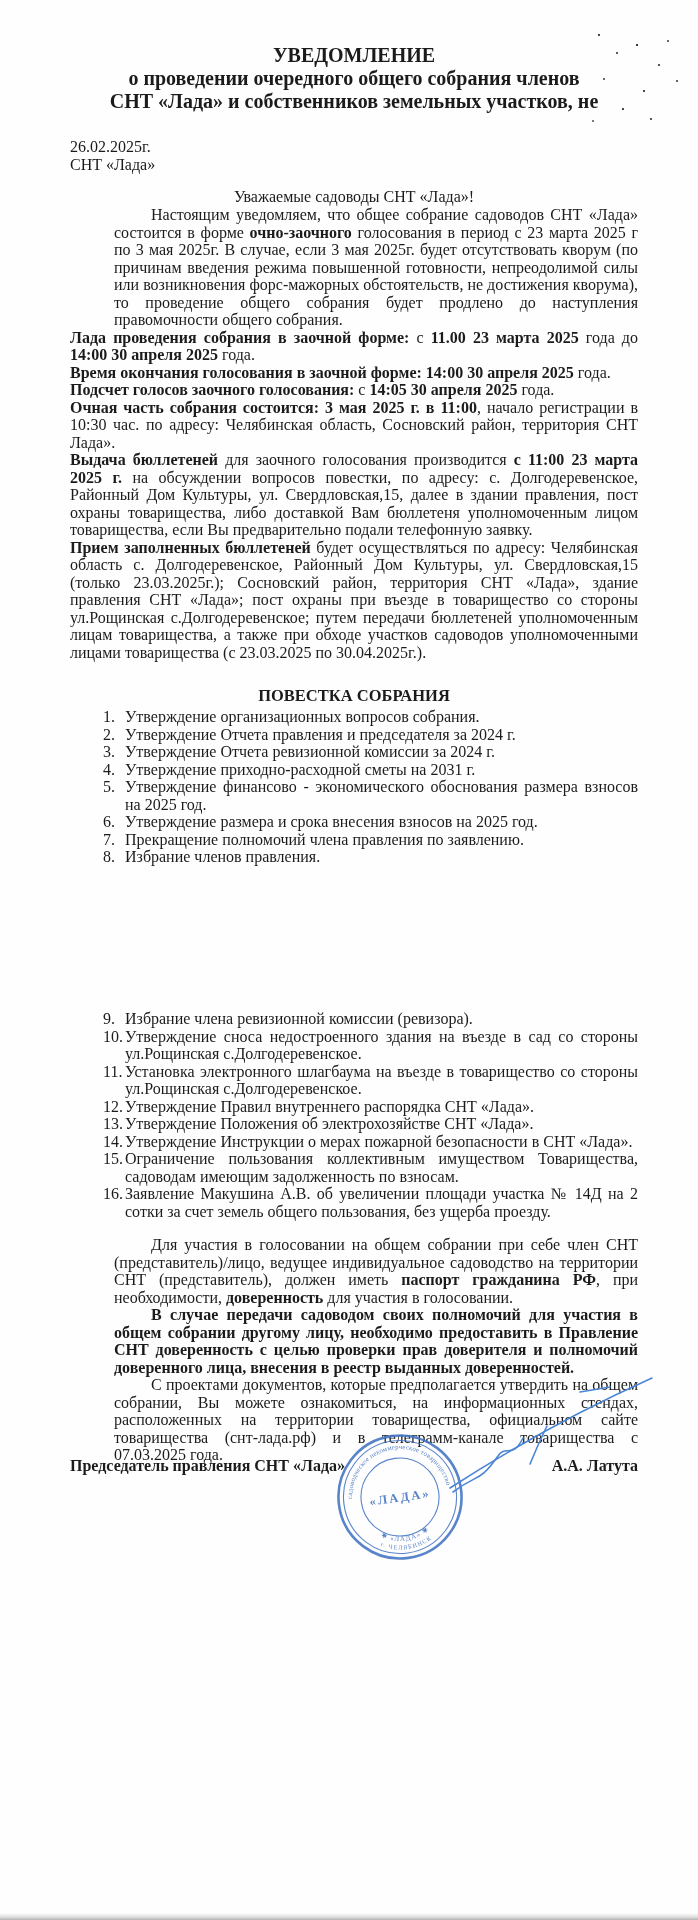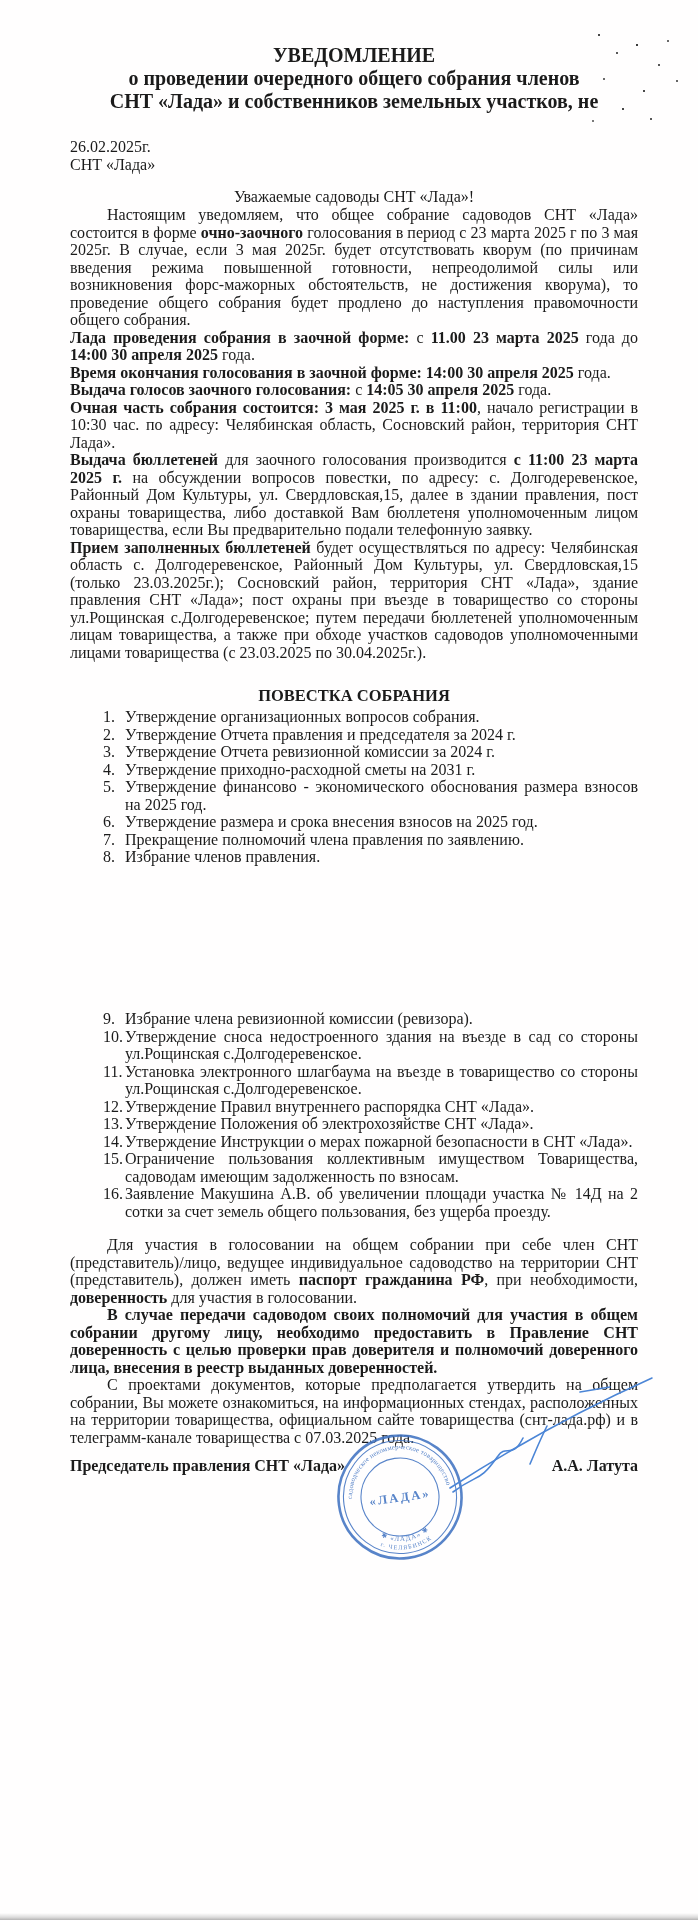--- a/index.html
+++ b/index.html
@@ -12,21 +12,21 @@
   .sec-head{top:44px;}
   .sec-body{top:206px;}
   .sec-agenda1{top:686px;}
   .sec-agenda2{top:1010px;}
 
   .title{ text-align:center;font-weight:bold;font-size:20px;line-height:23px;}
   .meta{display:flex;justify-content:space-between;margin-top:25px;font-size:16px;line-height:18px;flex-direction:column;}
   .greeting{text-align:center;margin-top:14px;font-size:16px;line-height:18px;}
 
   .para{margin:0;font-size:16px;line-height:17.5px;text-align:justify;}
-  .ind{text-indent:37px;}
+  .ind{text-indent:37px;margin-left:44px;}
   .para b, .item b{font-weight:bold;}
   .bold-para{font-weight:bold;}
   .mt{margin-top:16px;}
 
   .agenda-h{margin:0 0 3px 0;text-align:center;font-weight:bold;font-size:16.5px;line-height:19px;}
   .list{list-style:none;margin:0;padding:0 0 0 33px;font-size:16px;line-height:17.5px;}
   .item{display:flex;}
   .num{flex:0 0 22px;white-space:nowrap;}
   .itx{flex:1;text-align:justify;}
 
@@ -61,21 +61,21 @@
       <span>26.02.2025г.</span>
       <span>СНТ «Лада»</span>
     </div>
     <div class="greeting">Уважаемые садоводы СНТ «Лада»!</div>
   </section>
 
   <section class="sec sec-body">
     <p class="para ind"><span>Настоящим уведомляем, что общее собрание садоводов СНТ «Лада» состоится в форме </span><b>очно-заочного</b><span> голосования в период с 23 марта 2025 г по 3 мая 2025г. В случае, если 3 мая 2025г. будет отсутствовать кворум (по причинам введения режима повышенной готовности, непреодолимой силы или возникновения форс-мажорных обстоятельств, не достижения кворума), то проведение общего собрания будет продлено до наступления правомочности общего собрания.</span></p>
     <p class="para"><b>Лада проведения собрания в заочной форме:</b><span> с </span><b>11.00 23 марта 2025</b><span> года до </span><b>14:00 30 апреля 2025</b><span> года.</span></p>
     <p class="para"><b>Время окончания голосования в заочной форме: 14:00 30 апреля 2025</b><span> года.</span></p>
-    <p class="para"><b>Выдача голосов заочного голосования:</b><span> с </span><b>14:05 30 апреля 2025</b><span> года.</span></p>
+    <p class="para"><b>Подсчет голосов заочного голосования:</b><span> с </span><b>14:05 30 апреля 2025</b><span> года.</span></p>
     <p class="para"><b>Очная часть собрания состоится: 3 мая 2025 г. в 11:00</b><span>, начало регистрации в 10:30 час. по адресу: Челябинская область, Сосновский район, территория СНТ Лада».</span></p>
     <p class="para"><b>Выдача бюллетеней</b><span> для заочного голосования производится </span><b>с 11:00  23 марта 2025 г.</b><span> на обсуждении вопросов повестки, по адресу: с. Долгодеревенское, Районный Дом Культуры, ул. Свердловская,15, далее в здании правления, пост охраны товарищества, либо доставкой Вам бюллетеня уполномоченным лицом товарищества, если Вы предварительно подали телефонную заявку.</span></p>
     <p class="para"><b>Прием заполненных бюллетеней</b><span> будет осуществляться по адресу: Челябинская область с. Долгодеревенское, Районный Дом Культуры, ул. Свердловская,15 (только 23.03.2025г.); Сосновский район, территория СНТ «Лада», здание правления СНТ «Лада»; пост охраны при въезде в товарищество со стороны ул.Рощинская с.Долгодеревенское; путем передачи бюллетеней уполномоченным лицам товарищества, а также при обходе участков садоводов уполномоченными лицами товарищества (с 23.03.2025 по 30.04.2025г.).</span></p>
   </section>
 
   <section class="sec sec-agenda1">
     <h2 class="agenda-h">ПОВЕСТКА СОБРАНИЯ</h2>
     <ol class="list">
       <li class="item">
           <span class="num">1.</span>

